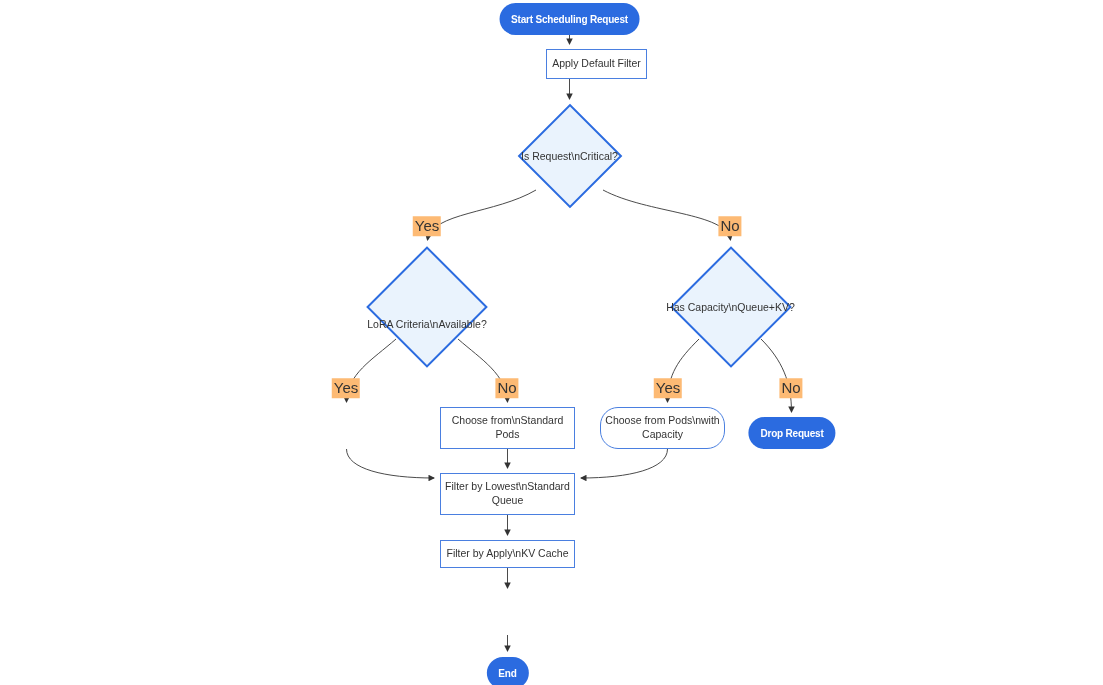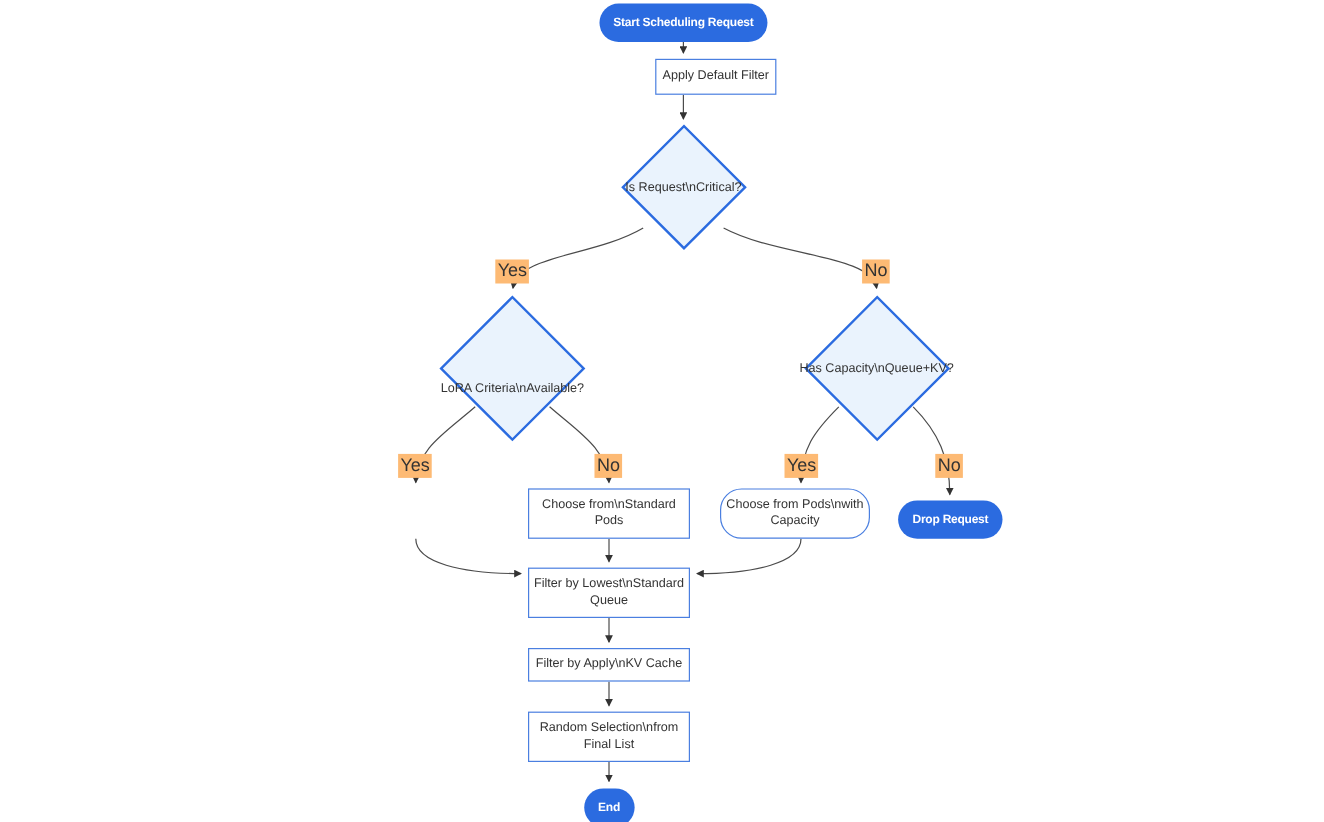--- a/index.html
+++ b/index.html
@@ -99,21 +99,20 @@
   <div class="diamond-shape" style="left:687.5px; top:264px; width:86px; height:86px;"></div>
   <div class="diamond-label" style="left:730.5px; top:307px;">Has Capacity\nQueue+KV?</div>
 
   <div class="node rect" style="left:440px; top:407px; width:135px; height:42px;">Choose from\nStandard Pods</div>
   <div class="node rect" style="left:600px; top:407px; width:125px; height:42px;border-radius:18px;">Choose from Pods\nwith Capacity</div>
 
   <div class="node pill" style="left:792px; top:417px; height:22px;">Drop Request</div>
 
   <div class="node rect" style="left:440px; top:473px; width:135px; height:42px;">Filter by Lowest\nStandard Queue</div>
   <div class="node rect nowrap" style="left:440px; top:540px; width:135px; height:28px;">Filter by Apply\nKV Cache</div>
-  <div class="node rect" style="left:440px; top:593px; width:135px; height:42px;">Random Selection\nfrom Final List</div>
 
   <div class="node pill" style="left:507.5px; top:657px; height:27px;text-align:right;">End</div>
 
   <div class="edge-label" style="left:427px; top:226px;">Yes</div>
   <div class="edge-label" style="left:730px; top:226px;">No</div>
   <div class="edge-label" style="left:346px; top:388px;">Yes</div>
   <div class="edge-label" style="left:507px; top:388px;">No</div>
   <div class="edge-label" style="left:668px; top:388px;">Yes</div>
   <div class="edge-label" style="left:791px; top:388px;">No</div>
 

